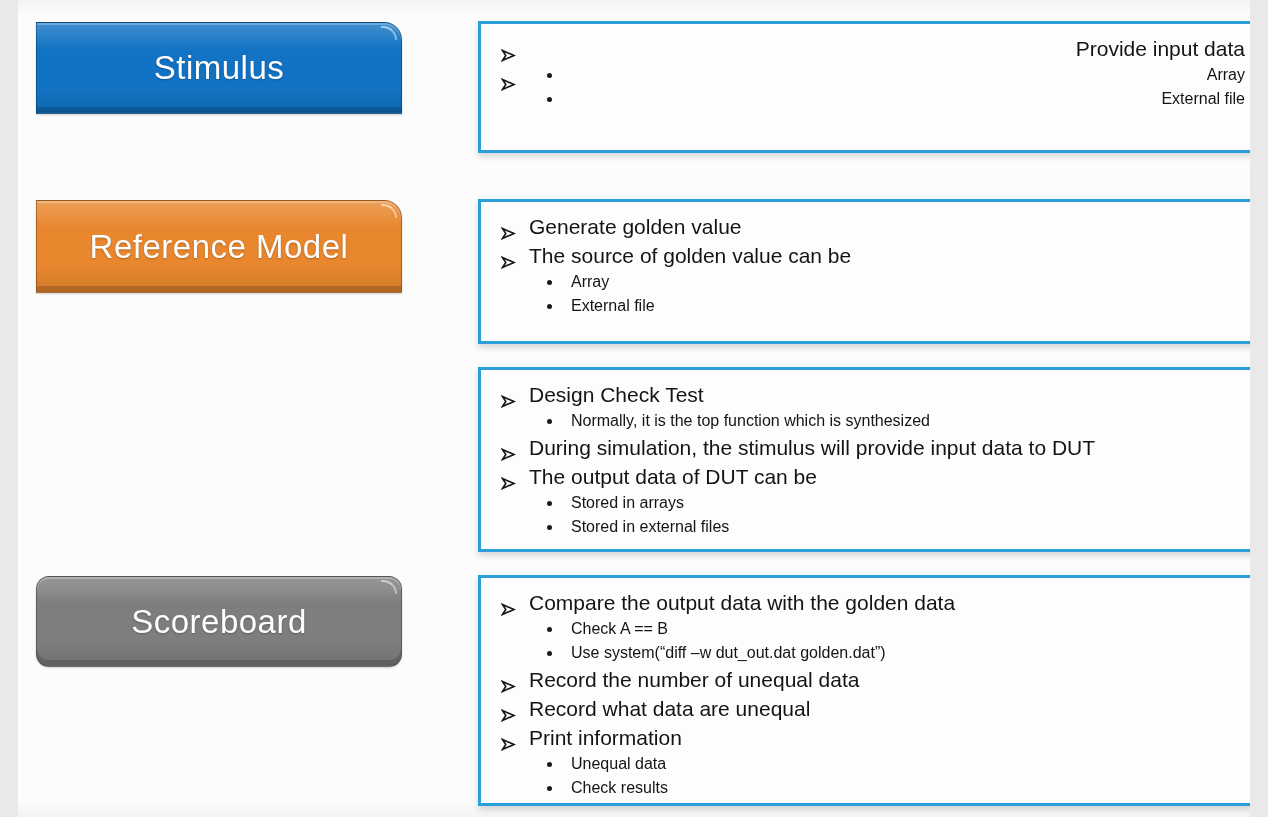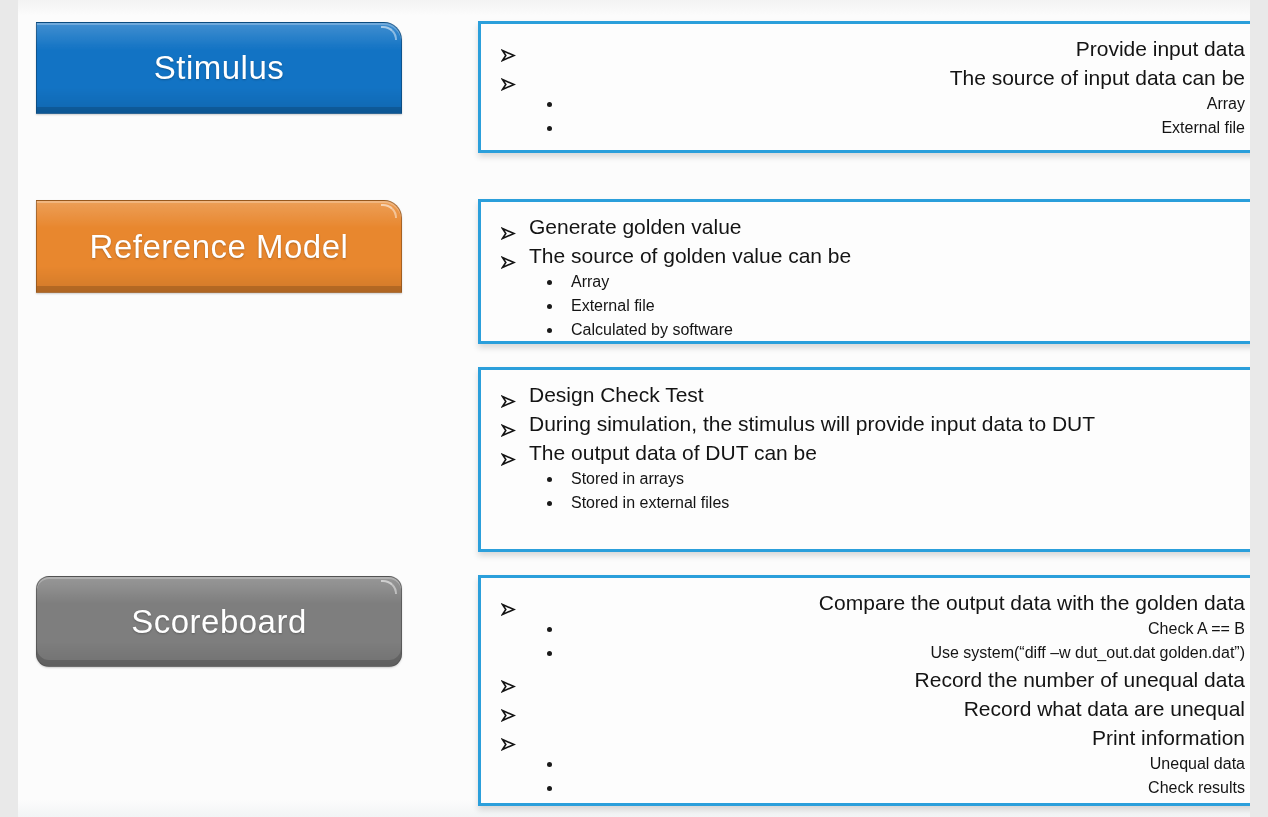--- a/index.html
+++ b/index.html
@@ -79,65 +79,65 @@
   }
 
   
   .lb-r0{top:22px;}
   .lb-r1{top:200px;height:91px;}
   .lb-r2{top:368px;}
   .lb-r3{top:576px;height:89px;}
   .pn-r0{top:21px;height:132px;text-align:right;}
   .pn-r1{top:199px;height:145px;}
   .pn-r2{top:367px;height:185px;}
-  .pn-r3{top:575px;height:231px;text-align:right;}
+  .pn-r3{top:575px;height:231px;}
 </style>
 </head>
 <body>
 
 <div class="slide">
 
   <div class="label-box lb-r0" style="background-color: rgb(18, 115, 196);">
     <span class="label-text">Stimulus</span>
   </div>
   <div class="panel pn-r0">
     <ul>
       <li class="lvl1"><span class="marker-arrow"><svg viewBox="0 0 15 15" width="15" height="15">
               <path d="M1.5 2.5 L13 7.5 L1.5 12.5 L4.8 7.5 Z" fill="#ffffff" stroke="#141414" stroke-width="1.6" stroke-linejoin="miter"></path>
             </svg></span><span>Provide input data</span></li>
       <li class="lvl1"><span class="marker-arrow"><svg viewBox="0 0 15 15" width="15" height="15">
               <path d="M1.5 2.5 L13 7.5 L1.5 12.5 L4.8 7.5 Z" fill="#ffffff" stroke="#141414" stroke-width="1.6" stroke-linejoin="miter"></path>
-            </svg></span><span>The source of input data can be</span></li>
+            </svg></span></li>
       <li class="lvl2"><span class="marker-dot"></span><span>Array</span></li>
       <li class="lvl2"><span class="marker-dot"></span><span>External file</span></li>
     </ul>
   </div>
 
   <div class="label-box lb-r1" style="background-color: rgb(232, 135, 46); text-align: center;">
     <span class="label-text">Reference Model</span>
   </div>
   <div class="panel pn-r1">
     <ul>
       <li class="lvl1"><span class="marker-arrow"><svg viewBox="0 0 15 15" width="15" height="15">
               <path d="M1.5 2.5 L13 7.5 L1.5 12.5 L4.8 7.5 Z" fill="#ffffff" stroke="#141414" stroke-width="1.6" stroke-linejoin="miter"></path>
             </svg></span><span>Generate golden value</span></li>
       <li class="lvl1"><span class="marker-arrow"><svg viewBox="0 0 15 15" width="15" height="15">
               <path d="M1.5 2.5 L13 7.5 L1.5 12.5 L4.8 7.5 Z" fill="#ffffff" stroke="#141414" stroke-width="1.6" stroke-linejoin="miter"></path>
             </svg></span><span>The source of golden value can be</span></li>
       <li class="lvl2"><span class="marker-dot"></span><span>Array</span></li>
       <li class="lvl2"><span class="marker-dot"></span><span>External file</span></li>
-      <li class="lvl2"><span class="marker-dot"></span><span>Calculated by software</span></li>
     </ul>
   </div>
 
   <div class="panel pn-r2">
     <ul>
       <li class="lvl1"><span class="marker-arrow"><svg viewBox="0 0 15 15" width="15" height="15">
               <path d="M1.5 2.5 L13 7.5 L1.5 12.5 L4.8 7.5 Z" fill="#ffffff" stroke="#141414" stroke-width="1.6" stroke-linejoin="miter"></path>
             </svg></span><span>Design Check Test</span></li>
+      <li class="lvl2"><span class="marker-dot"></span><span>Normally, it is the top function which is synthesized</span></li>
       <li class="lvl1"><span class="marker-arrow"><svg viewBox="0 0 15 15" width="15" height="15">
               <path d="M1.5 2.5 L13 7.5 L1.5 12.5 L4.8 7.5 Z" fill="#ffffff" stroke="#141414" stroke-width="1.6" stroke-linejoin="miter"></path>
             </svg></span><span>During simulation, the stimulus will provide input data to DUT</span></li>
       <li class="lvl1"><span class="marker-arrow"><svg viewBox="0 0 15 15" width="15" height="15">
               <path d="M1.5 2.5 L13 7.5 L1.5 12.5 L4.8 7.5 Z" fill="#ffffff" stroke="#141414" stroke-width="1.6" stroke-linejoin="miter"></path>
             </svg></span><span>The output data of DUT can be</span></li>
       <li class="lvl2"><span class="marker-dot"></span><span>Stored in arrays</span></li>
       <li class="lvl2"><span class="marker-dot"></span><span>Stored in external files</span></li>
     </ul>
   </div>

